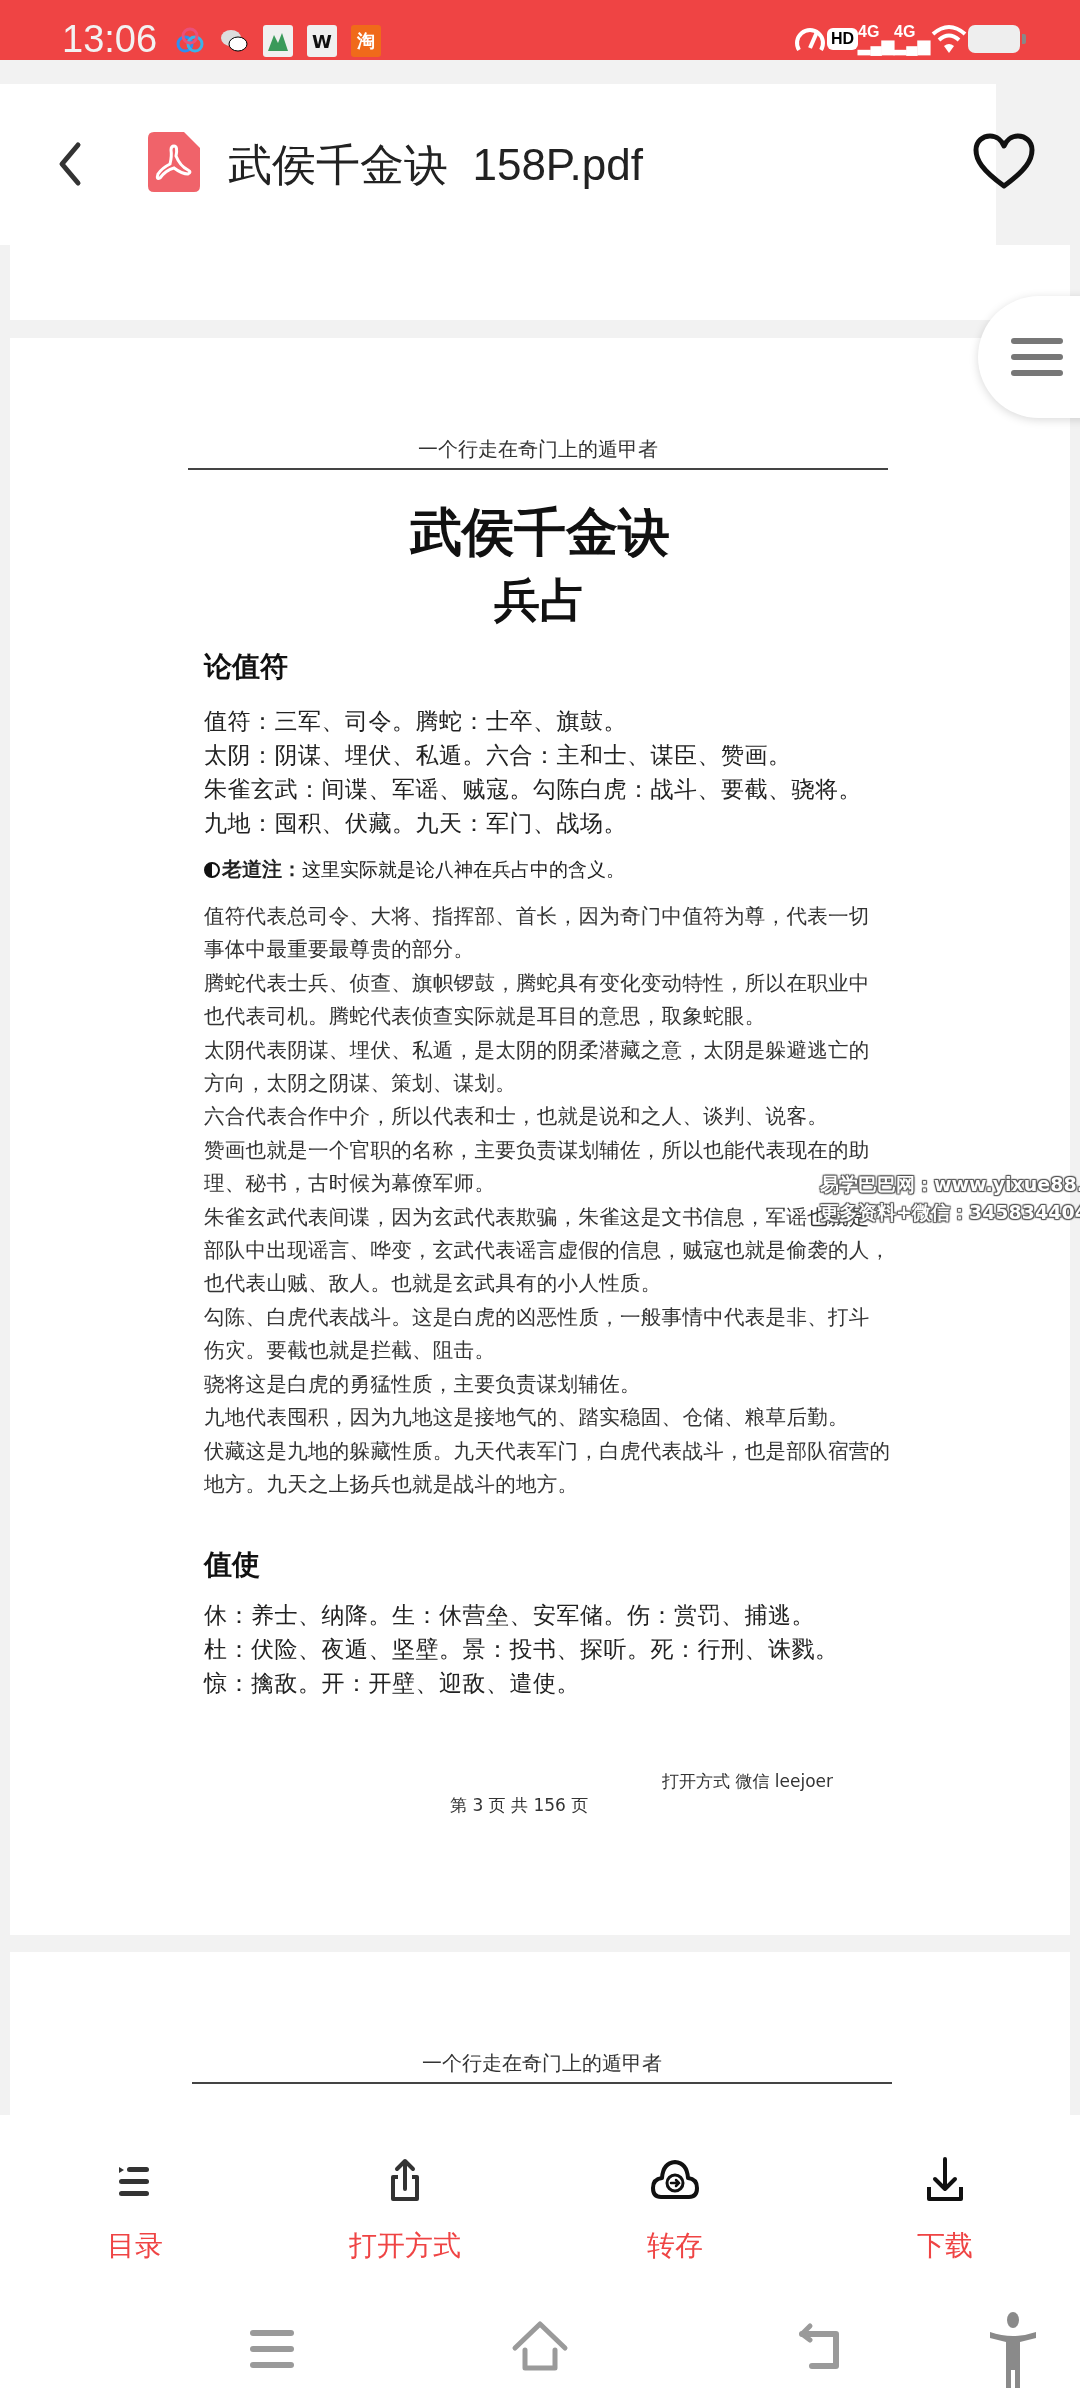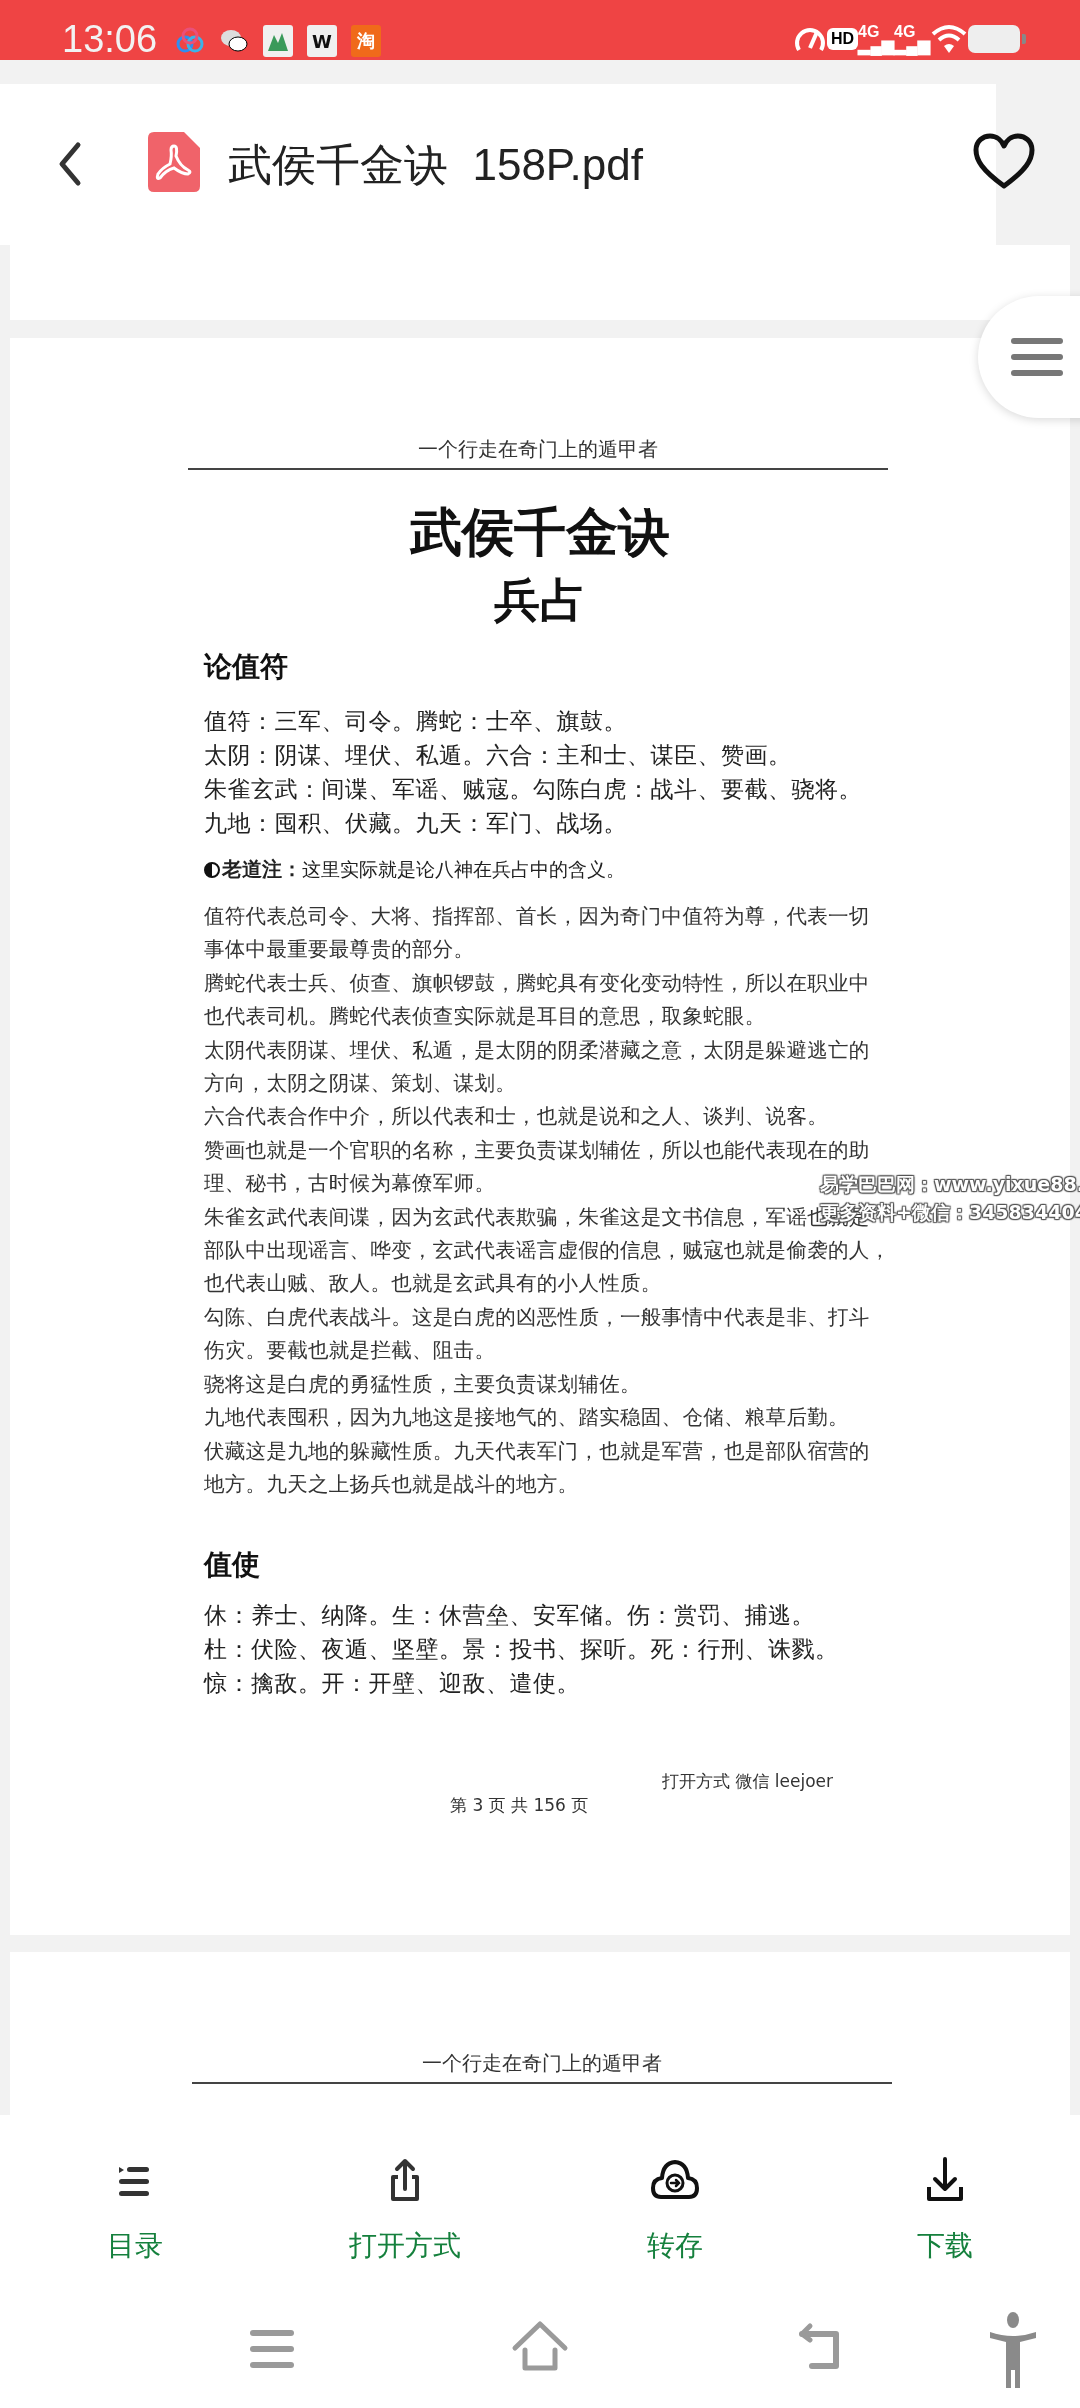--- a/index.html
+++ b/index.html
@@ -46,21 +46,21 @@
   .watermark { position: absolute; left: 820px; font-size: 19px; font-weight: bold; color: #fff; font-family: "DejaVu Sans", sans-serif; text-shadow: 0 0 2px #555, 1px 1px 1px #555, -1px -1px 1px #555, 1px -1px 1px #555, -1px 1px 1px #555; white-space: nowrap; }
 
   
   .float-menu { position: absolute; left: 978px; top: 296px; width: 130px; height: 122px; background: #fff; border-radius: 61px 0 0 61px; box-shadow: 0 2px 10px rgba(0,0,0,0.15); cursor: pointer; }
   .float-menu .bar { position: absolute; left: 33px; width: 52px; height: 6px; background: #777; border-radius: 3px; }
 
   
   .toolbar { position: absolute; left: 0; top: 2115px; width: 1080px; height: 165px; background: #fff; display: flex; }
   .tool { flex: 1; display: flex; flex-direction: column; align-items: center; padding-top: 38px; cursor: pointer; }
   .tool svg { width: 56px; height: 56px; }
-  .tool-label { margin-top: 18px; font-size: 28px; color: #15803d; font-family: "DejaVu Sans", sans-serif; }
+  .tool-label { margin-top: 18px; font-size: 28px; color: #ef4444; font-family: "DejaVu Sans", sans-serif; }
 
   
   .navbar { position: absolute; left: 0; top: 2280px; width: 1080px; height: 128px; background: #fff; }
   .nav-btn { position: absolute; top: 40px; width: 70px; height: 60px; cursor: pointer; }
 </style>
 </head>
 <body>
 
 <div class="statusbar">
   <div class="sb-time">13:06</div>
@@ -147,21 +147,21 @@
       <p>六合代表合作中介，所以代表和士，也就是说和之人、谈判、说客。</p>
       <p>赞画也就是一个官职的名称，主要负责谋划辅佐，所以也能代表现在的助</p>
       <p>理、秘书，古时候为幕僚军师。</p>
       <p>朱雀玄武代表间谍，因为玄武代表欺骗，朱雀这是文书信息，军谣也就是</p>
       <p>部队中出现谣言、哗变，玄武代表谣言虚假的信息，贼寇也就是偷袭的人，</p>
       <p>也代表山贼、敌人。也就是玄武具有的小人性质。</p>
       <p>勾陈、白虎代表战斗。这是白虎的凶恶性质，一般事情中代表是非、打斗</p>
       <p>伤灾。要截也就是拦截、阻击。</p>
       <p>骁将这是白虎的勇猛性质，主要负责谋划辅佐。</p>
       <p>九地代表囤积，因为九地这是接地气的、踏实稳固、仓储、粮草后勤。</p>
-      <p>伏藏这是九地的躲藏性质。九天代表军门，也就是军营，也是部队宿营的</p>
+      <p>伏藏这是九地的躲藏性质。九天代表军门，白虎代表战斗，也是部队宿营的</p>
       <p>地方。九天之上扬兵也就是战斗的地方。</p>
     </div>
   </div>
 
   <div class="doc" style="top:1208px;">
     <div class="sec-head">值使</div>
     <div class="verse" style="margin-top:14px;">
       <p>休：养士、纳降。生：休营垒、安军储。伤：赏罚、捕逃。</p>
       <p>杜：伏险、夜遁、坚壁。景：投书、探听。死：行刑、诛戮。</p>
       <p>惊：擒敌。开：开壁、迎敌、遣使。</p>

